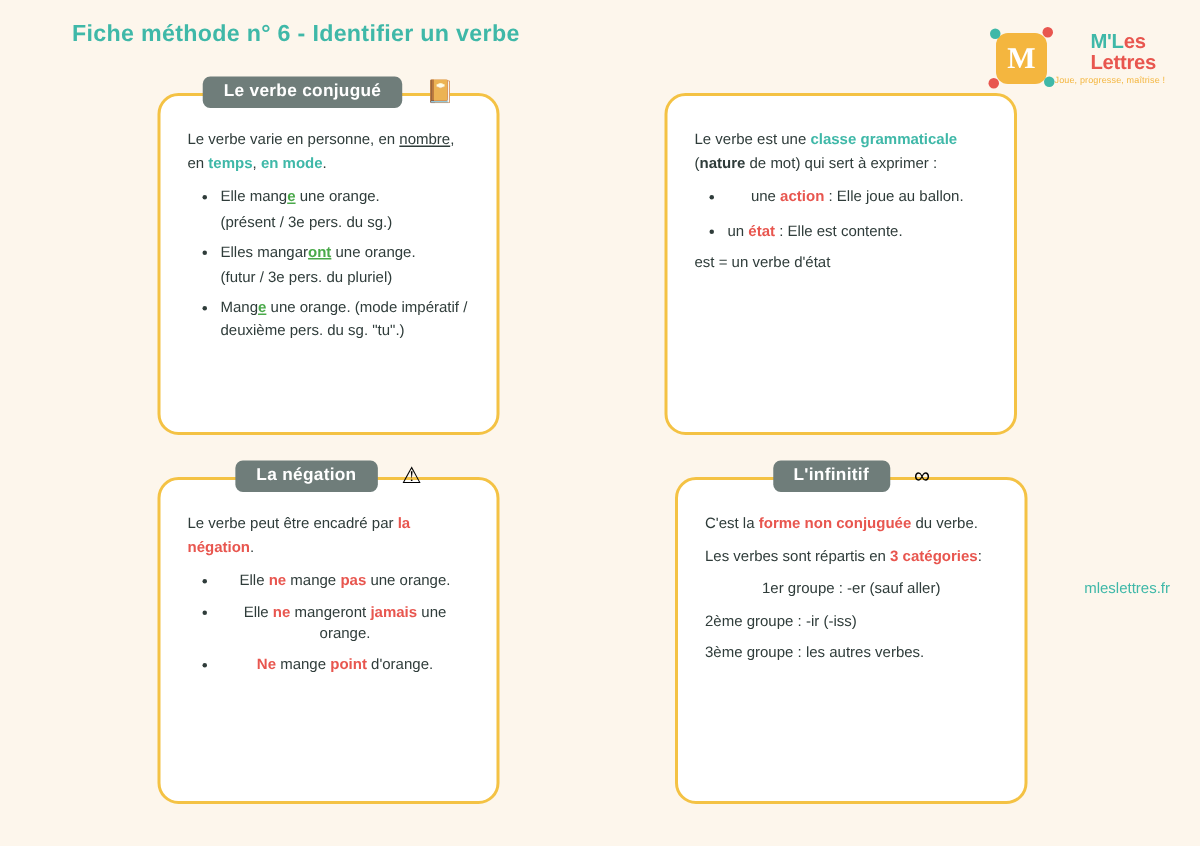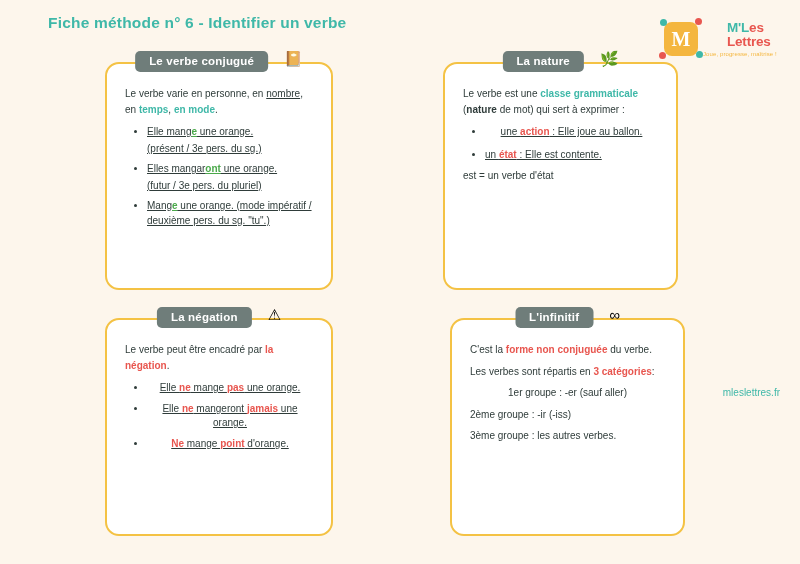--- a/index.html
+++ b/index.html
@@ -96,20 +96,21 @@
     border: 2.5px solid #f4c244;
     border-radius: 14px;
     box-sizing: border-box;
   }
   .card-header {
     position: absolute;
     top: -13px;
     left: 50%;
     transform: translateX(-50%);
     display: flex;
+    align-items: center;
     gap: 16px;
     white-space: nowrap;
   }
   .card-title {
     background: #6f7d7a;
     color: #ffffff;
     font-size: 11.5px;
     font-weight: bold;
     padding: 4px 14px 5px 14px;
     border-radius: 5px;
@@ -122,21 +123,20 @@
   .card-body {
     padding: 22px 18px 14px 18px;
     font-size: 10px;
     color: #2f3c3a;
     line-height: 1.55;
   }
   .card-body p { margin: 0 0 6px 0; }
   ul.bullets {
     margin: 8px 0 0 0;
     padding-left: 22px;
-    text-decoration: underline;
   }
   ul.bullets li {
     margin-bottom: 6px;
     line-height: 1.45;
   }
   ul.bullets li::marker { color: #2f3c3a; }
   .red { color: #e8564f; font-weight: bold; }
   .teal { color: #3fb8a8; font-weight: bold; }
   .bold { font-weight: bold; }
   .ul-underline { text-decoration: underline; }
@@ -195,24 +195,20 @@
           <div class="sub-line">(futur / 3e pers. du pluriel)</div>
         </li>
         <li>
           <span>Mang</span><span class="green-u">e</span><span> une orange. (mode impératif / deuxième pers. du sg. "tu".)</span>
         </li>
       </ul>
     </div>
   </div>
 
   <div class="card" id="card-nature">
-    <div class="card-header">
-      <div class="card-title">La nature</div>
-      <div class="header-icon">🌿</div>
-    </div>
     <div class="card-body">
       <p><span>Le verbe est une </span><span class="teal">classe grammaticale</span><span> (</span><span class="bold">nature</span><span> de mot) qui sert à exprimer :</span></p>
       <ul class="bullets spaced">
         <li><span>une </span><span class="red">action</span><span> : Elle joue au ballon.</span></li>
       </ul>
       <ul class="bullets">
         <li><span>un </span><span class="red">état</span><span> : Elle est contente.</span></li>
       </ul>
       <p>est = un verbe d'état</p>
     </div>

